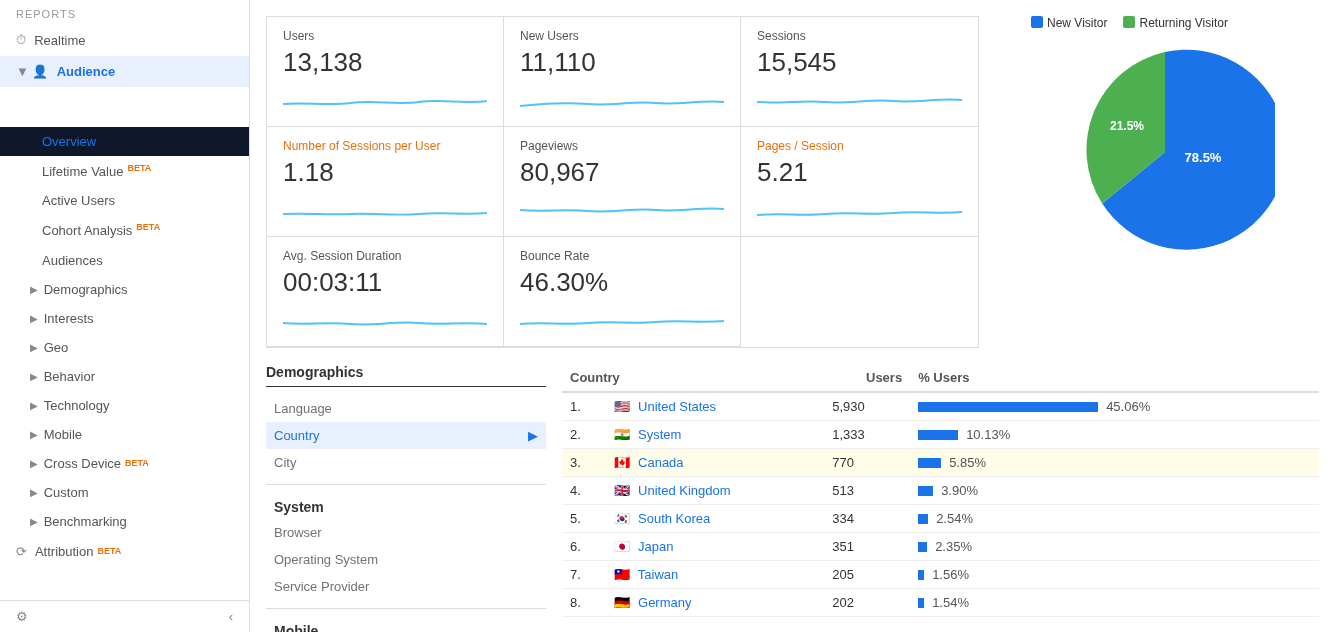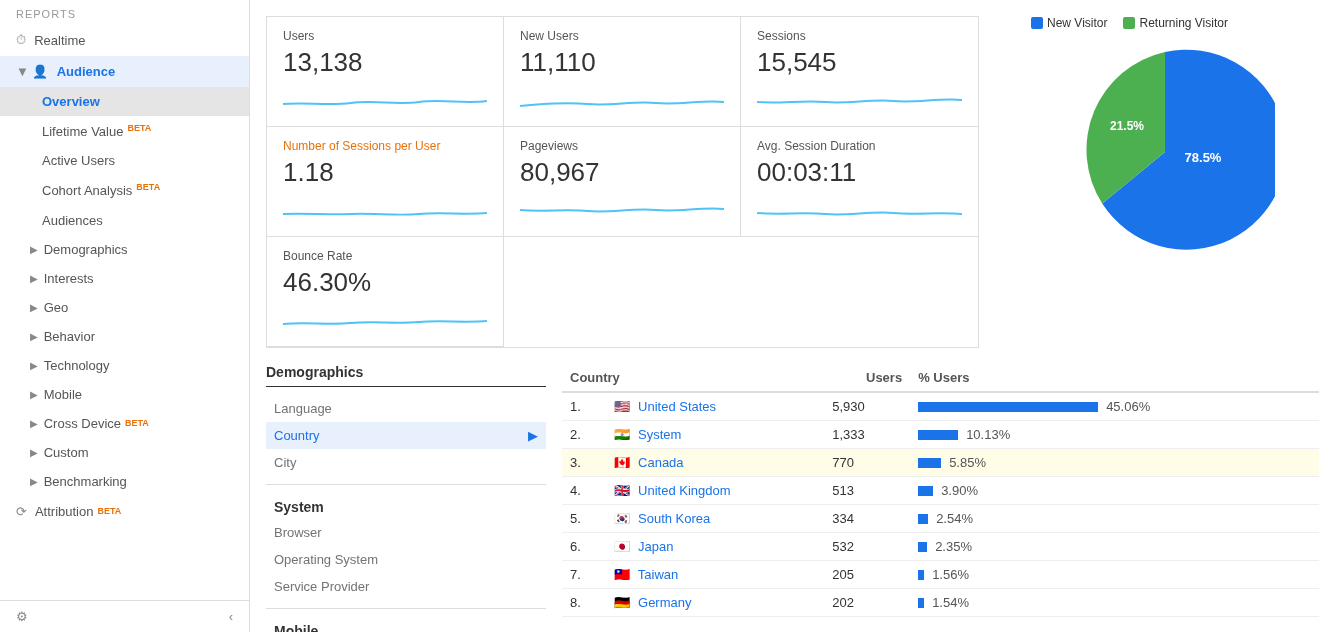--- a/index.html
+++ b/index.html
@@ -38,22 +38,23 @@
     }
     .sidebar-item .icon { margin-right: 8px; color: #888; }
     .sidebar-sub-item {
       padding: 7px 16px 7px 42px;
       cursor: pointer;
       color: #555;
       font-size: 13px;
     }
     .sidebar-sub-item.active {
       color: #1a73e8;
-      font-weight: bold;
-      background: #e5e5e5;
+      font-weight: normal;
+      background: #0f172a;
+      margin-top: 40px;
     }
     .sidebar-expandable {
       display: flex;
       align-items: center;
       padding: 7px 16px 7px 30px;
       cursor: pointer;
       color: #555;
       font-size: 13px;
     }
     .sidebar-expandable .chevron { margin-right: 6px; font-size: 10px; color: #888; }
@@ -129,21 +130,21 @@
       align-items: center;
     }
     .legend {
       display: flex;
       gap: 16px;
       margin-bottom: 12px;
       font-size: 12px;
       align-self: flex-start;
       margin-left: 20px;
     }
-    .legend-item { display: flex; align-items: center; gap: 4px; }
+    .legend-item { display: flex; align-items: flex-start; gap: 4px; }
     .legend-dot { width: 12px; height: 12px; border-radius: 2px; }
 
     
     .bottom-section {
       display: flex;
       padding: 16px;
       gap: 16px;
       flex: 1;
     }
     .demographics-panel {
@@ -346,20 +347,29 @@
           <path d="M0,20 C20,19 40,21 60,20 C80,19 100,22 120,20 C140,18 160,21 180,19" fill="none" stroke="#4fc3f7" stroke-width="2"></path>
         </svg>
       </div>
     </div>
           <div class="metric-card">
       <div class="metric-label">Pageviews</div>
       <div class="metric-value">80,967</div>
       <div class="metric-sparkline">
         <svg class="sparkline-svg" viewBox="0 0 180 30" preserveAspectRatio="none">
           <path d="M0,16 C20,18 40,15 60,17 C80,19 100,14 120,16 C140,18 160,13 180,15" fill="none" stroke="#4fc3f7" stroke-width="2"></path>
+        </svg>
+      </div>
+    </div>
+          <div class="metric-card">
+      <div class="metric-label orange">Pages / Session</div>
+      <div class="metric-value">5.21</div>
+      <div class="metric-sparkline">
+        <svg class="sparkline-svg" viewBox="0 0 180 30" preserveAspectRatio="none">
+          <path d="M0,21 C20,19 40,22 60,20 C80,18 100,21 120,19 C140,17 160,20 180,18" fill="none" stroke="#4fc3f7" stroke-width="2"></path>
         </svg>
       </div>
     </div>
           <div class="metric-card">
       <div class="metric-label">Avg. Session Duration</div>
       <div class="metric-value">00:03:11</div>
       <div class="metric-sparkline">
         <svg class="sparkline-svg" viewBox="0 0 180 30" preserveAspectRatio="none">
           <path d="M0,19 C20,21 40,18 60,20 C80,22 100,17 120,19 C140,21 160,18 180,20" fill="none" stroke="#4fc3f7" stroke-width="2"></path>
         </svg>
@@ -504,21 +514,21 @@
           <span class="pct-text">2.54%</span>
         </div>
       </td>
     </tr>
             <tr>
       <td>6.</td>
       <td>
         <span class="flag">🇯🇵</span>
         <a class="country-link">Japan</a>
       </td>
-      <td class="right">532</td>
+      <td class="right">351</td>
       <td>
         <div class="bar-container">
           <div class="bar" style="width:9px;"></div>
           <span class="pct-text">2.35%</span>
         </div>
       </td>
     </tr>
             <tr>
       <td>7.</td>
       <td>

